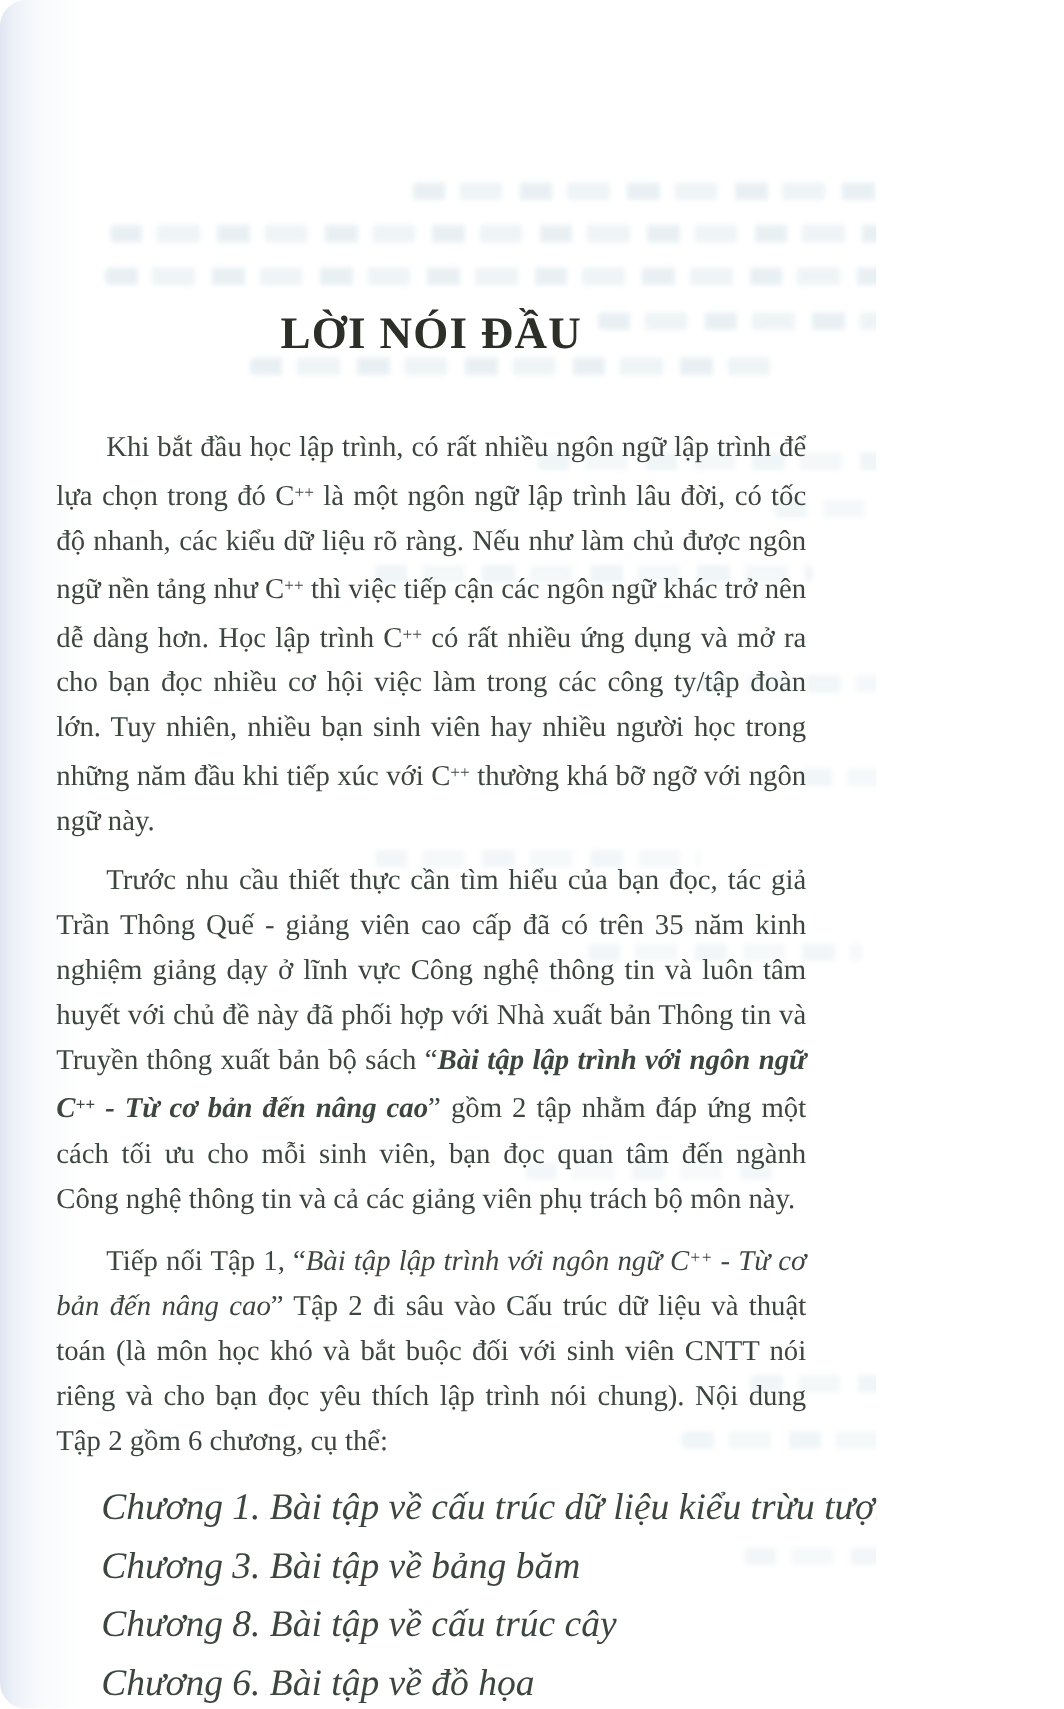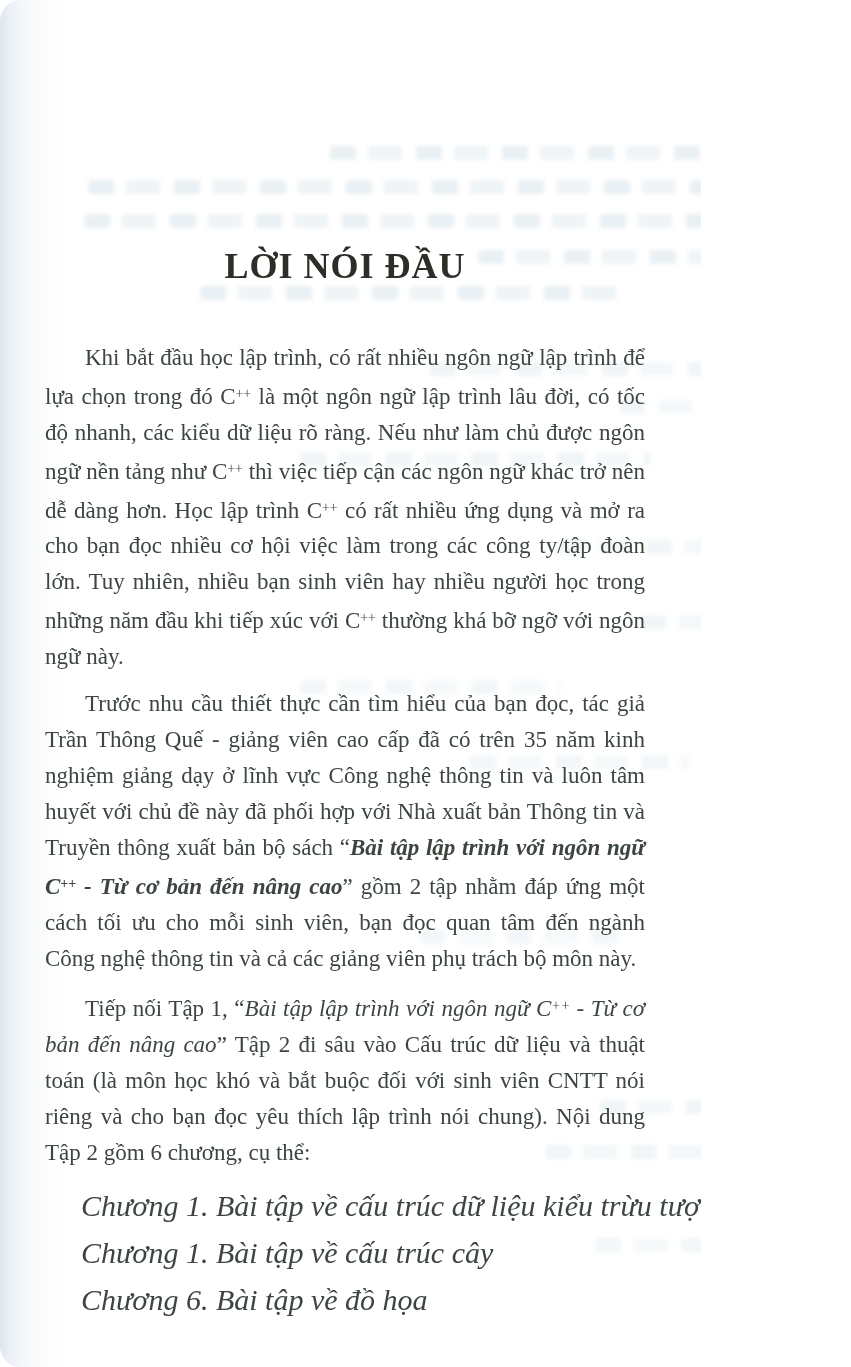--- a/index.html
+++ b/index.html
@@ -90,17 +90,18 @@
     <div class="body-text">
 
     <p class="para"><span>Khi bắt đầu học lập trình, có rất nhiều ngôn ngữ lập trình để lựa chọn trong đó C</span><span class="seg-sup">++</span><span> là một ngôn ngữ lập trình lâu đời, có tốc độ nhanh, các kiểu dữ liệu rõ ràng. Nếu như làm chủ được ngôn ngữ nền tảng như C</span><span class="seg-sup">++</span><span> thì việc tiếp cận các ngôn ngữ khác trở nên dễ dàng hơn. Học lập trình C</span><span class="seg-sup">++</span><span> có rất nhiều ứng dụng và mở ra cho bạn đọc nhiều cơ hội việc làm trong các công ty/tập đoàn lớn. Tuy nhiên, nhiều bạn sinh viên hay nhiều người học trong những năm đầu khi tiếp xúc với C</span><span class="seg-sup">++</span><span> thường khá bỡ ngỡ với ngôn ngữ này.</span></p>
         <p class="para"><span>Trước nhu cầu thiết thực cần tìm hiểu của bạn đọc, tác giả Trần Thông Quế - giảng viên cao cấp đã có trên 35 năm kinh nghiệm giảng dạy ở lĩnh vực Công nghệ thông tin và luôn tâm huyết với chủ đề này đã phối hợp với Nhà xuất bản Thông tin và Truyền thông xuất bản bộ sách “</span><span class="seg-bi">Bài tập lập trình với ngôn ngữ C</span><span class="seg-bi seg-sup">++</span><span class="seg-bi"> - Từ cơ bản đến nâng cao</span><span>” gồm 2 tập nhằm đáp ứng một cách tối ưu cho mỗi sinh viên, bạn đọc quan tâm đến ngành Công nghệ thông tin và cả các giảng viên phụ trách bộ môn này.</span></p>
         <p class="para"><span>Tiếp nối Tập 1, “</span><span class="seg-i">Bài tập lập trình với ngôn ngữ C</span><span class="seg-i seg-sup">++</span><span class="seg-i"> - Từ cơ bản đến nâng cao</span><span>” Tập 2 đi sâu vào Cấu trúc dữ liệu và thuật toán (là môn học khó và bắt buộc đối với sinh viên CNTT nói riêng và cho bạn đọc yêu thích lập trình nói chung). Nội dung Tập 2 gồm 6 chương, cụ thể:</span></p>
       </div>
 
     <div class="chapters">
 
     <div class="chapter">Chương 1. Bài tập về cấu trúc dữ liệu kiểu trừu tượng</div>
-        <div class="chapter">Chương 1. Bài tập về cấu trúc cây</div>
+        <div class="chapter">Chương 3. Bài tập về bảng băm</div>
+        <div class="chapter">Chương 8. Bài tập về cấu trúc cây</div>
         <div class="chapter">Chương 6. Bài tập về đồ họa</div>
       </div>
   </div>
 </div>
 
 </body></html>

